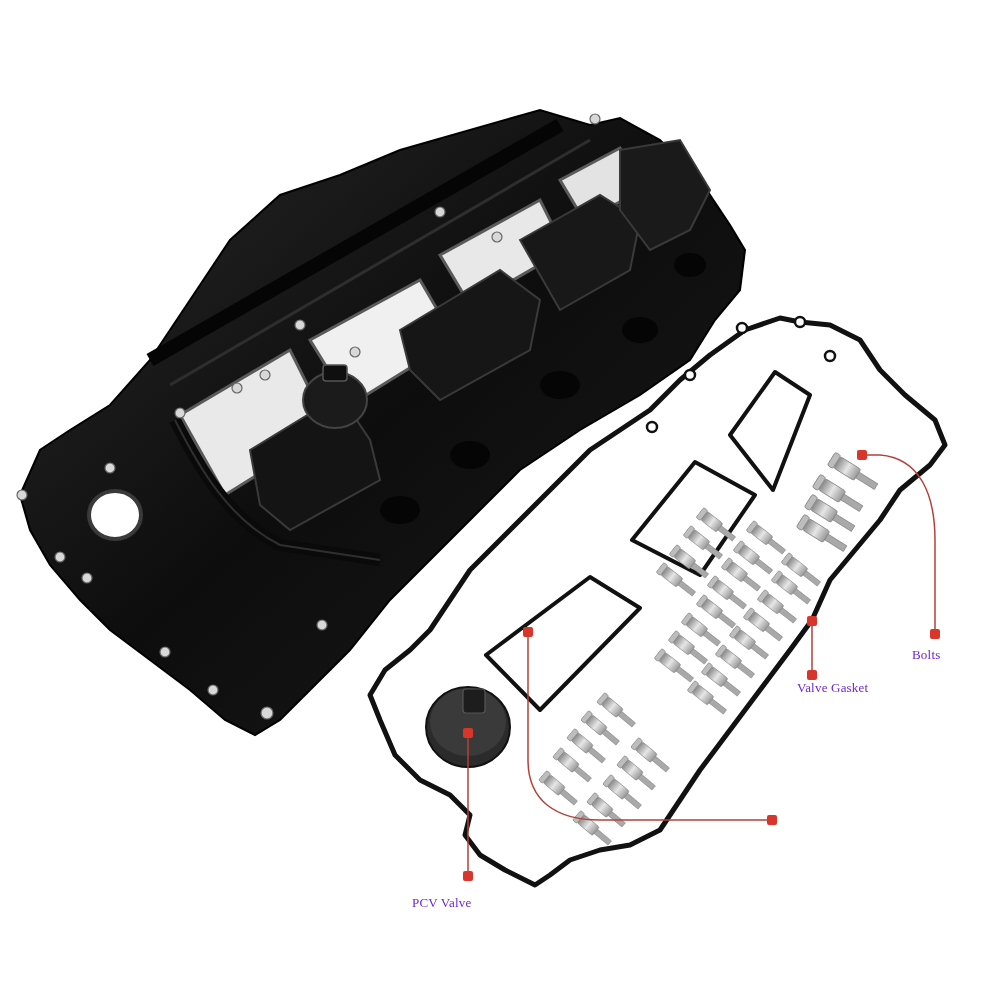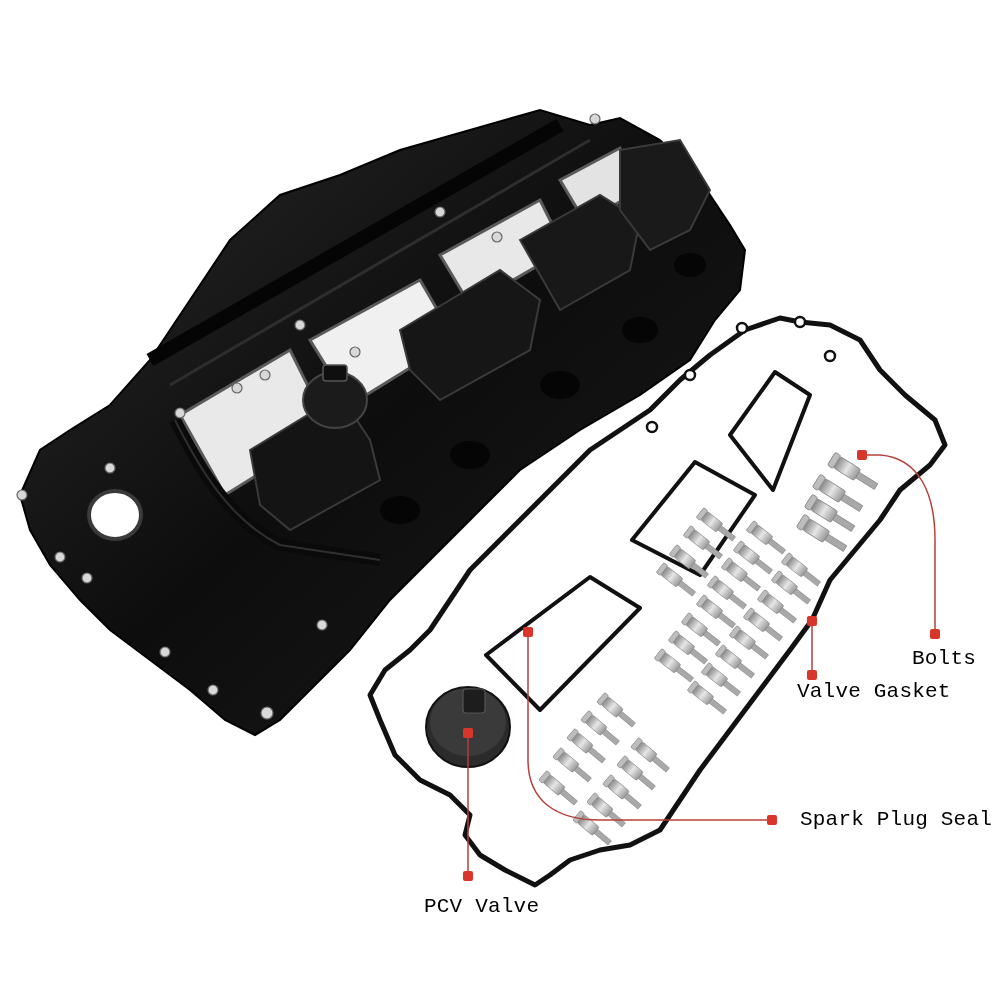--- a/index.html
+++ b/index.html
@@ -1,20 +1,20 @@
 <!DOCTYPE html>
 <html><head>
   <meta charset="utf-8">
   <style>
     html, body { margin: 0; padding: 0; background: #ffffff; }
     body { width: 1000px; height: 1000px; position: relative; overflow: hidden;
            font-family: "DejaVu Sans", sans-serif; }
     .stage { position: absolute; left: 0; top: 0; width: 1000px; height: 1000px; }
-    .label { position: absolute; font-family: Liberation Mono, monospace;
-             font-size: 21px; color: #000000; white-space: nowrap; letter-spacing: 0.2px; }
+    .label { position: absolute; font-family: Liberation Serif, serif;
+             font-size: 13px; color: #6d28d9; white-space: nowrap; letter-spacing: 0.2px; }
   </style>
 </head>
 <body>
 
 <div class="stage">
   <svg width="1000" height="1000" viewBox="0 0 1000 1000">
     <defs>
       <linearGradient id="coverGrad" x1="0" y1="0" x2="1" y2="1">
         <stop offset="0" stop-color="#2a2a2a"></stop>
         <stop offset="0.5" stop-color="#0d0d0d"></stop>
@@ -162,15 +162,14 @@
       <rect x="523" y="627" width="10" height="10" rx="2"></rect>
       <rect x="767" y="815" width="10" height="10" rx="2"></rect>
       <rect x="463" y="728" width="10" height="10" rx="2"></rect>
       <rect x="463" y="871" width="10" height="10" rx="2"></rect>
     </g>
   </svg>
 
   
   <div class="label" style="left:912px; top:647px;">Bolts</div>
   <div class="label" style="left:797px; top:680px;">Valve Gasket</div>
-  <div class="label" style="left:800px; top:808px;">Spark Plug Seal</div>
-  <div class="label" style="left:424px; top:895px;">PCV Valve</div>
+  <div class="label" style="left:412px; top:895px;">PCV Valve</div>
 </div>
 
 </body></html>

